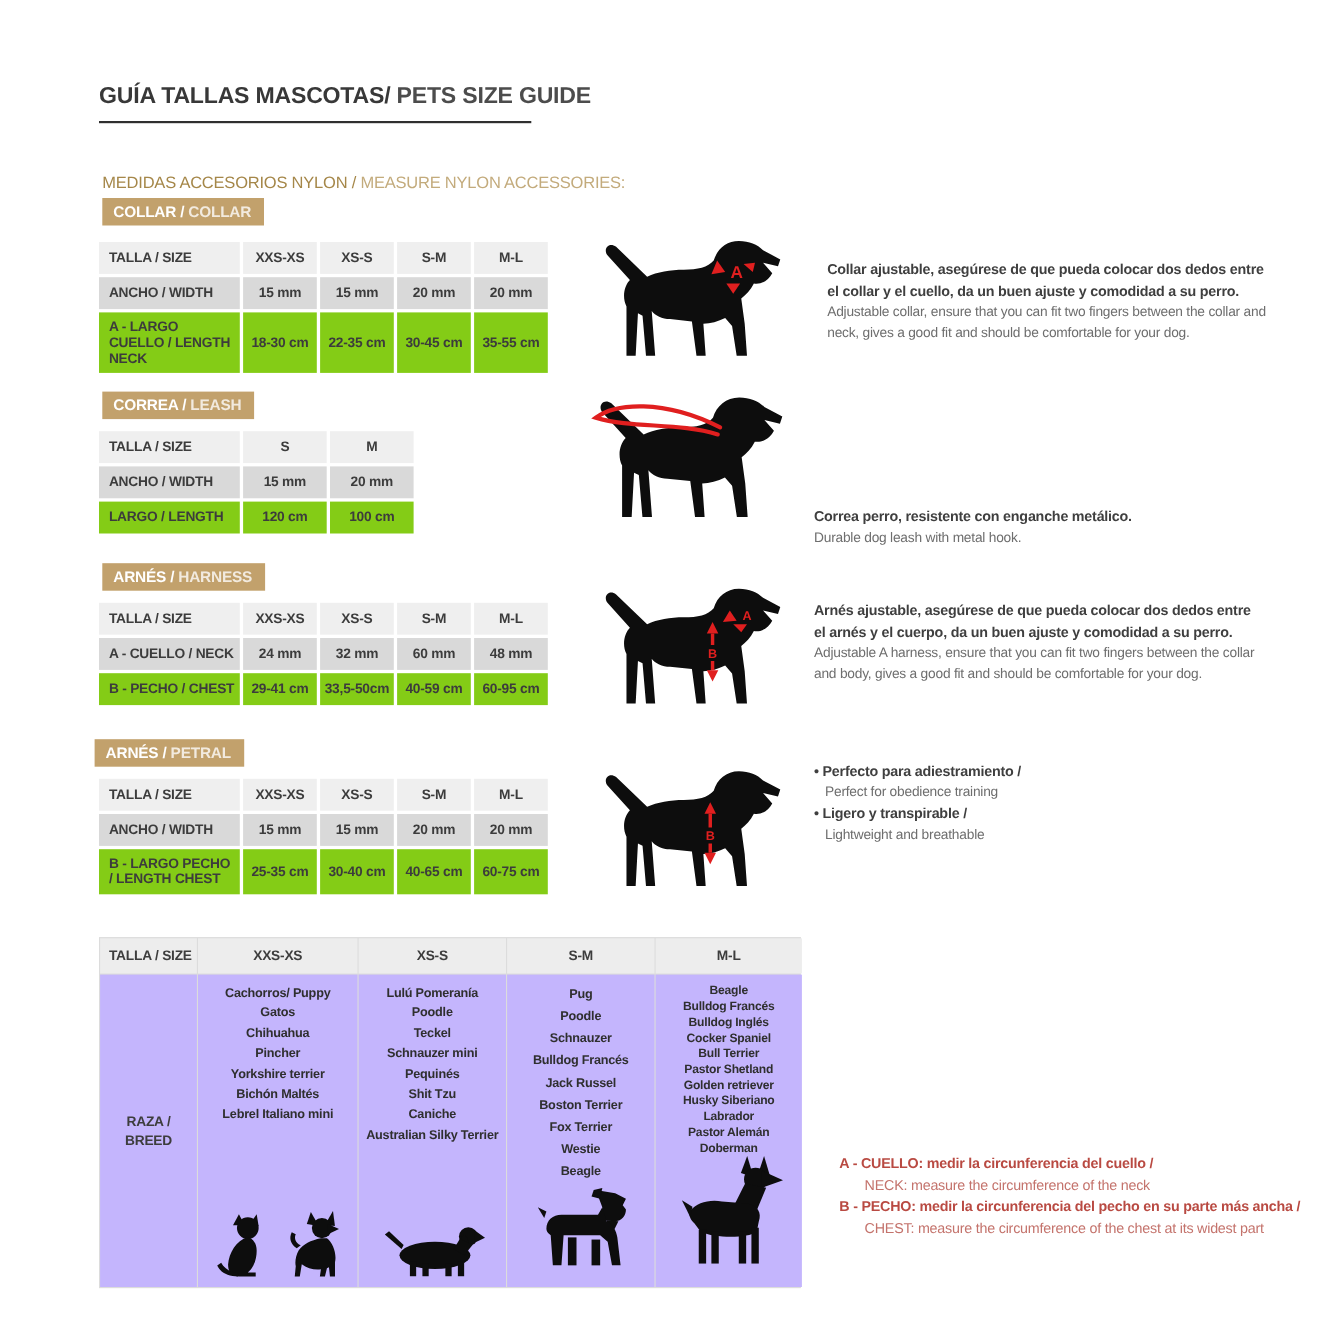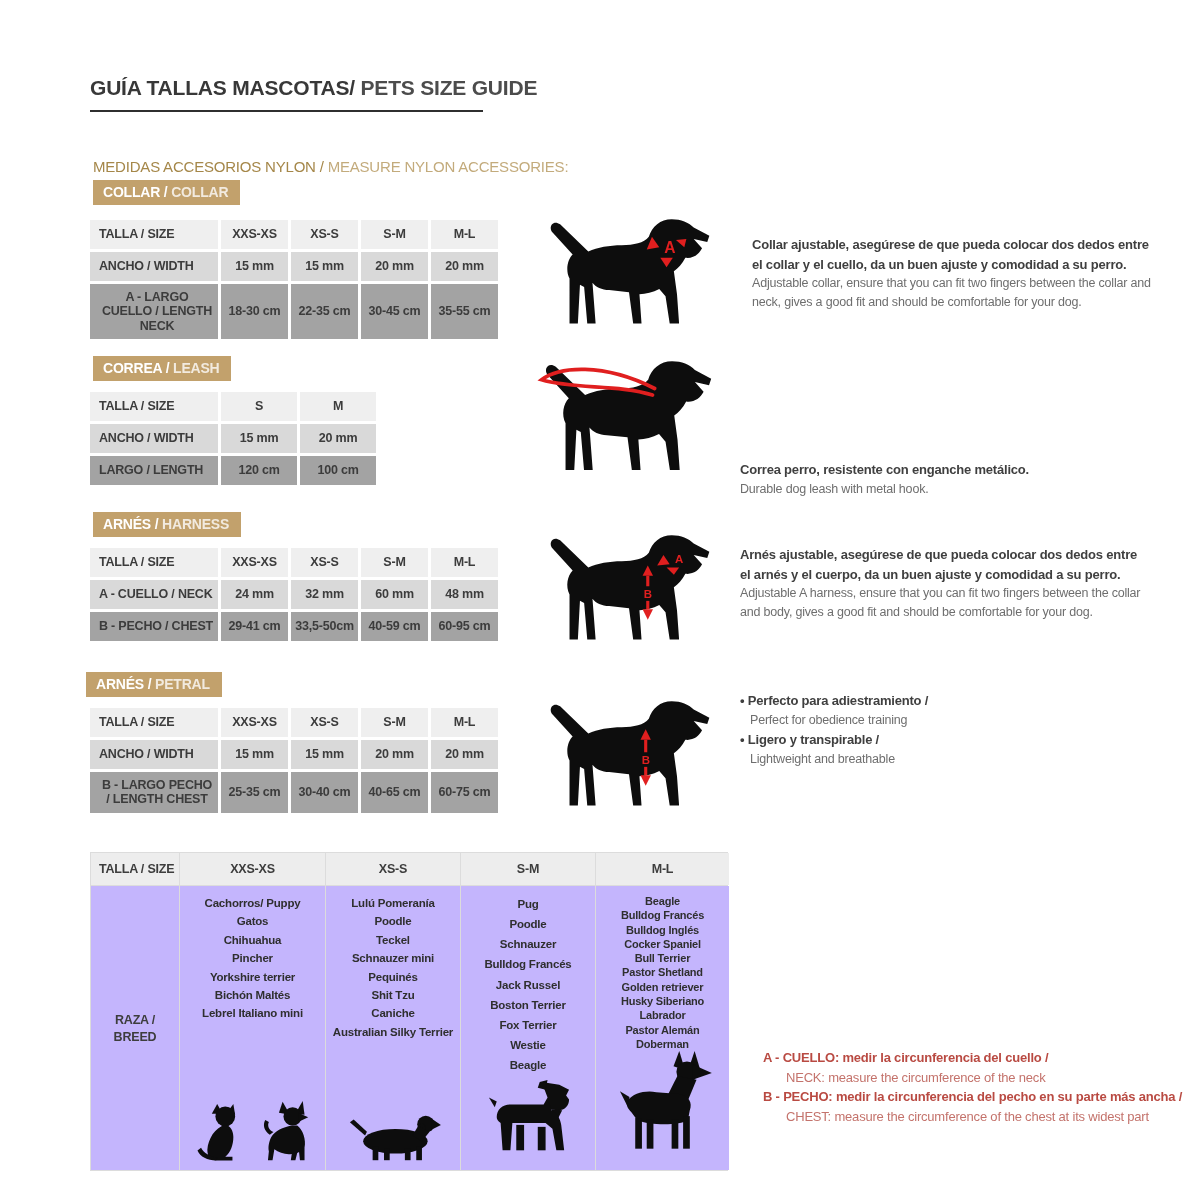--- a/index.html
+++ b/index.html
@@ -29,21 +29,21 @@
   
   .size-table{position:absolute;display:grid;gap:3px;}
   .cols-4{grid-template-columns:128px repeat(4,67px);}
   .cols-2{grid-template-columns:128px repeat(2,76px);}
   .cell{display:flex;align-items:center;font-size:12.5px;font-weight:bold;color:#3c3c3c;
         padding:6px 3px;min-height:29px;line-height:1.15;}
   .cell.label{justify-content:flex-start;padding-left:9px;text-align:left;}
   .cell.val{justify-content:center;text-align:center;white-space:nowrap;}
   .cell.head{background:#efefef;}
   .cell.dark{background:#d9d9d9;}
-  .cell.white{background:#a3a3a3;text-align:center;}
+  .cell.white{background:#84cc16;}
 
   
   .dogfig{position:absolute;}
   .dogfig svg{display:block;}
   .sil{fill:#0d0d0d;}
   .rfill{fill:var(--red);}
   .rline{stroke:var(--red);}
   .rtxt{fill:var(--red);font-weight:bold;font-family:"Liberation Sans",sans-serif;}
 
   

